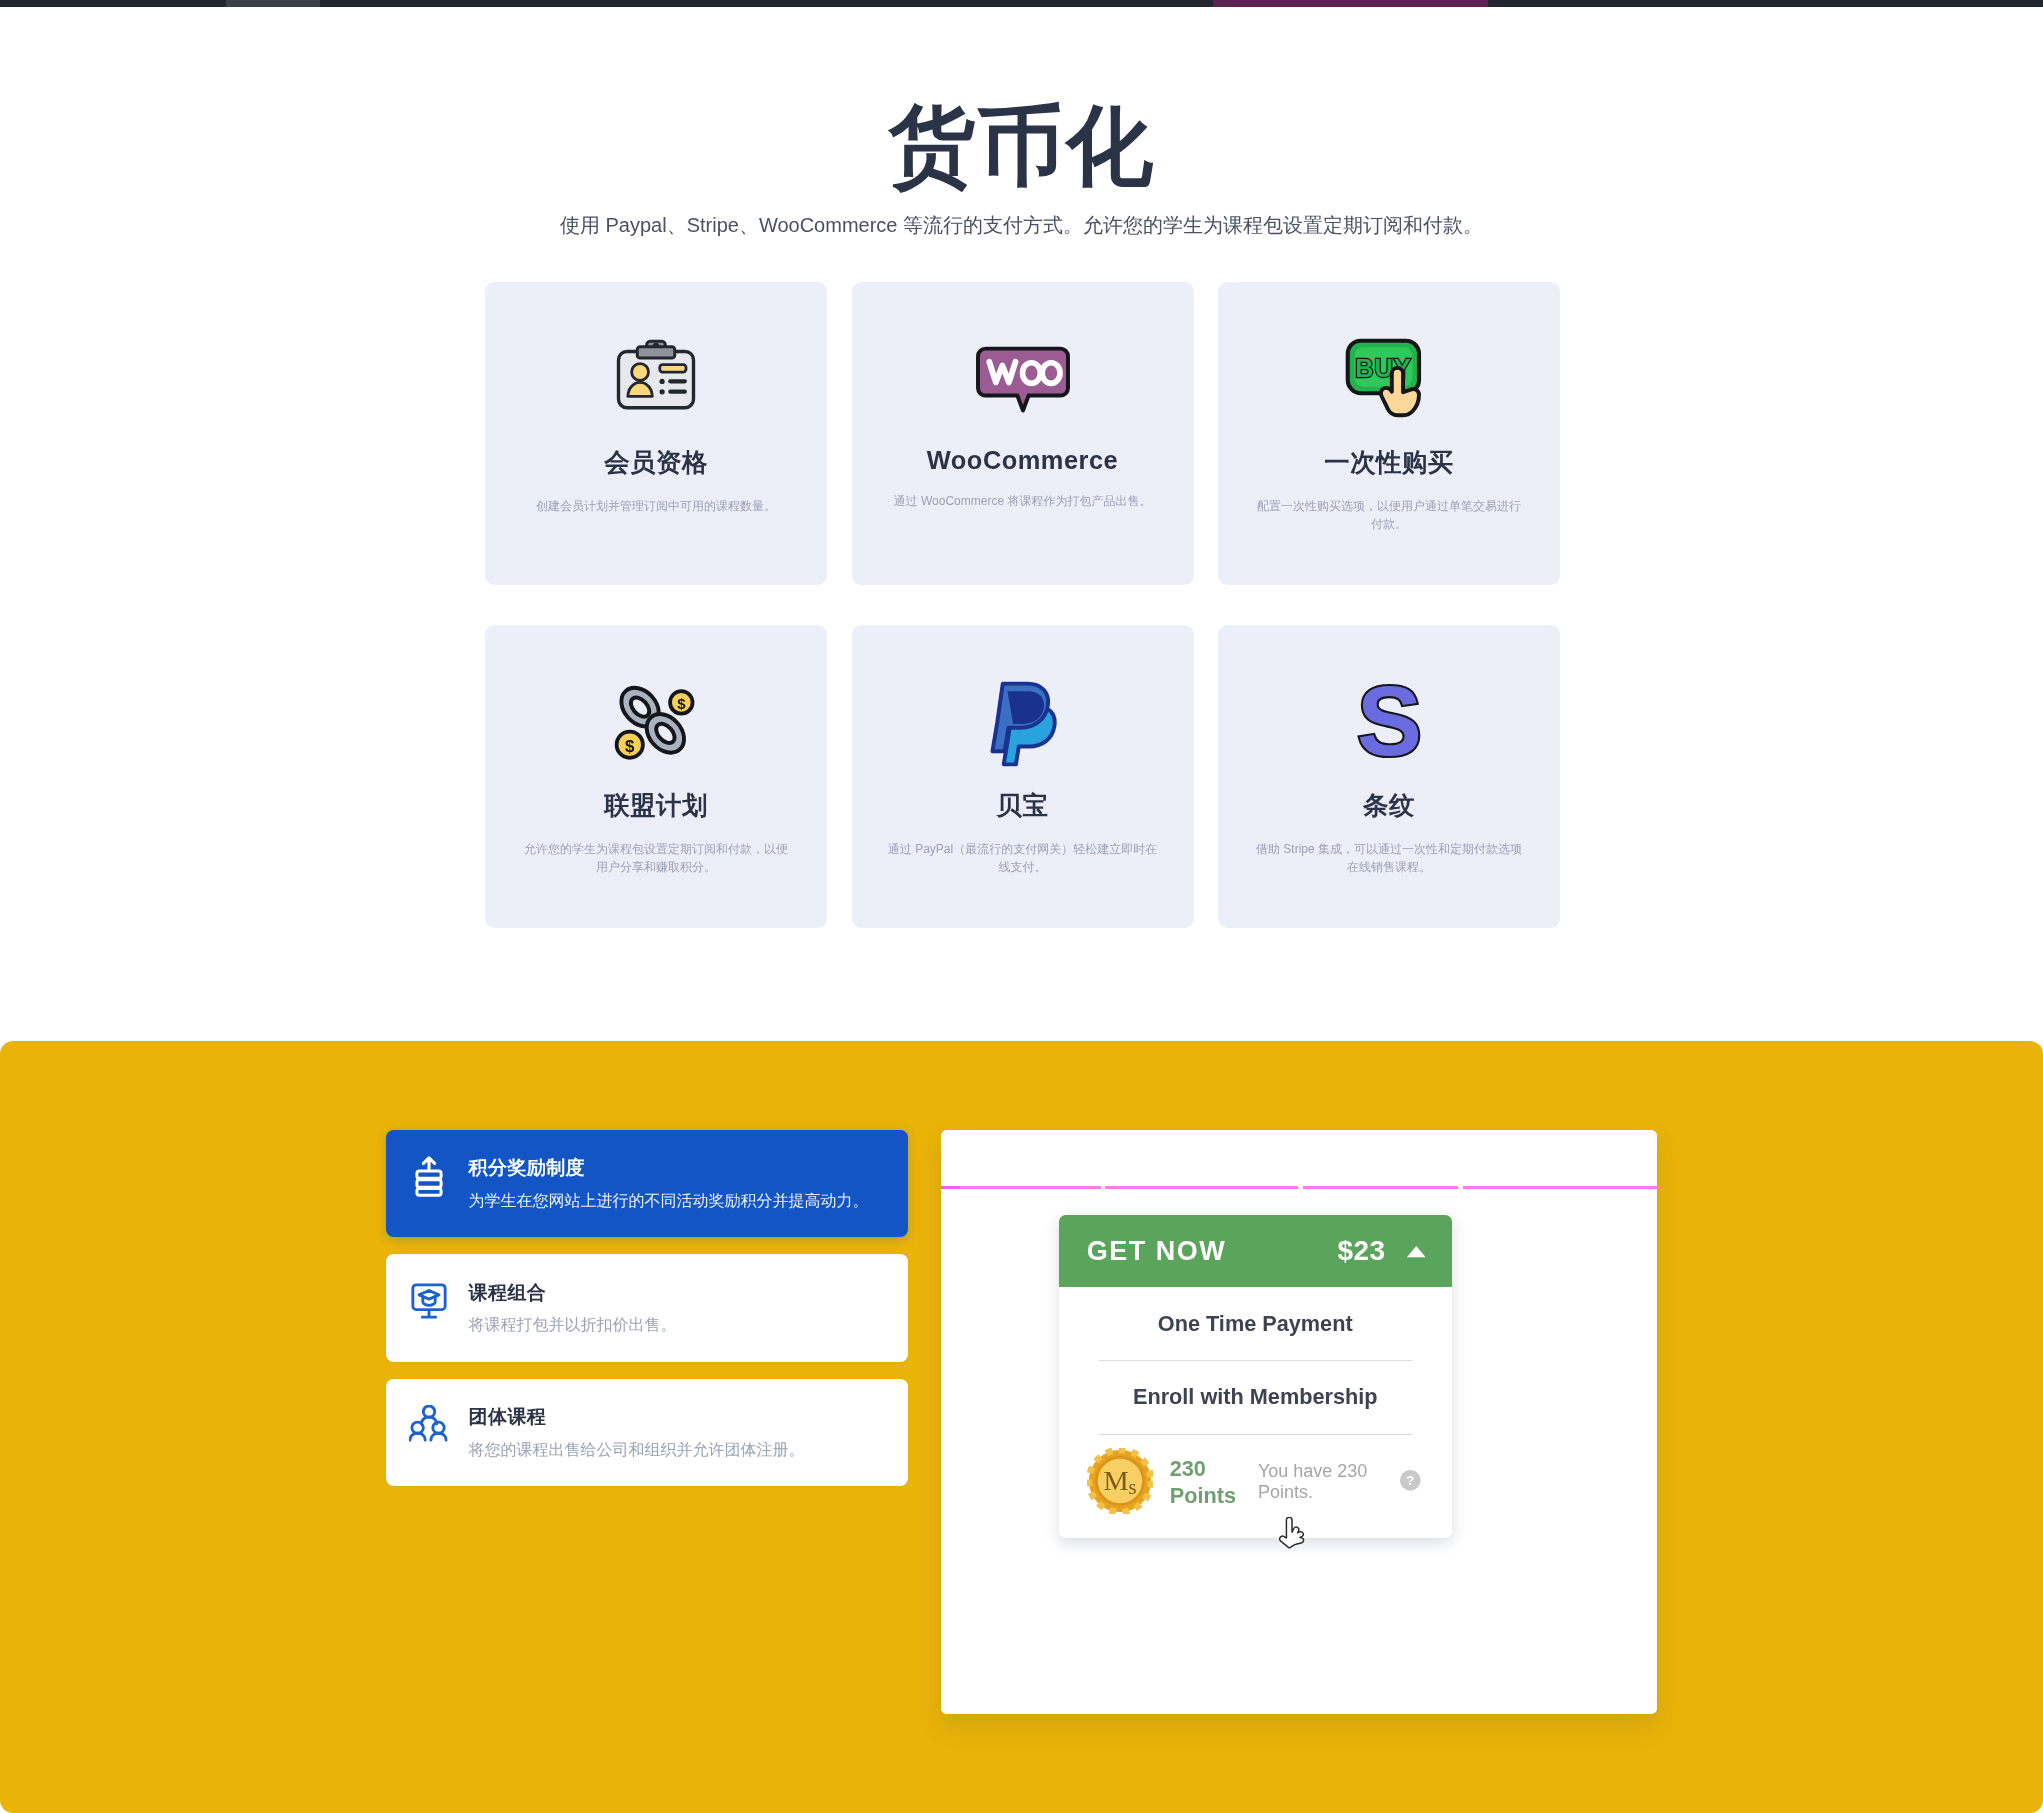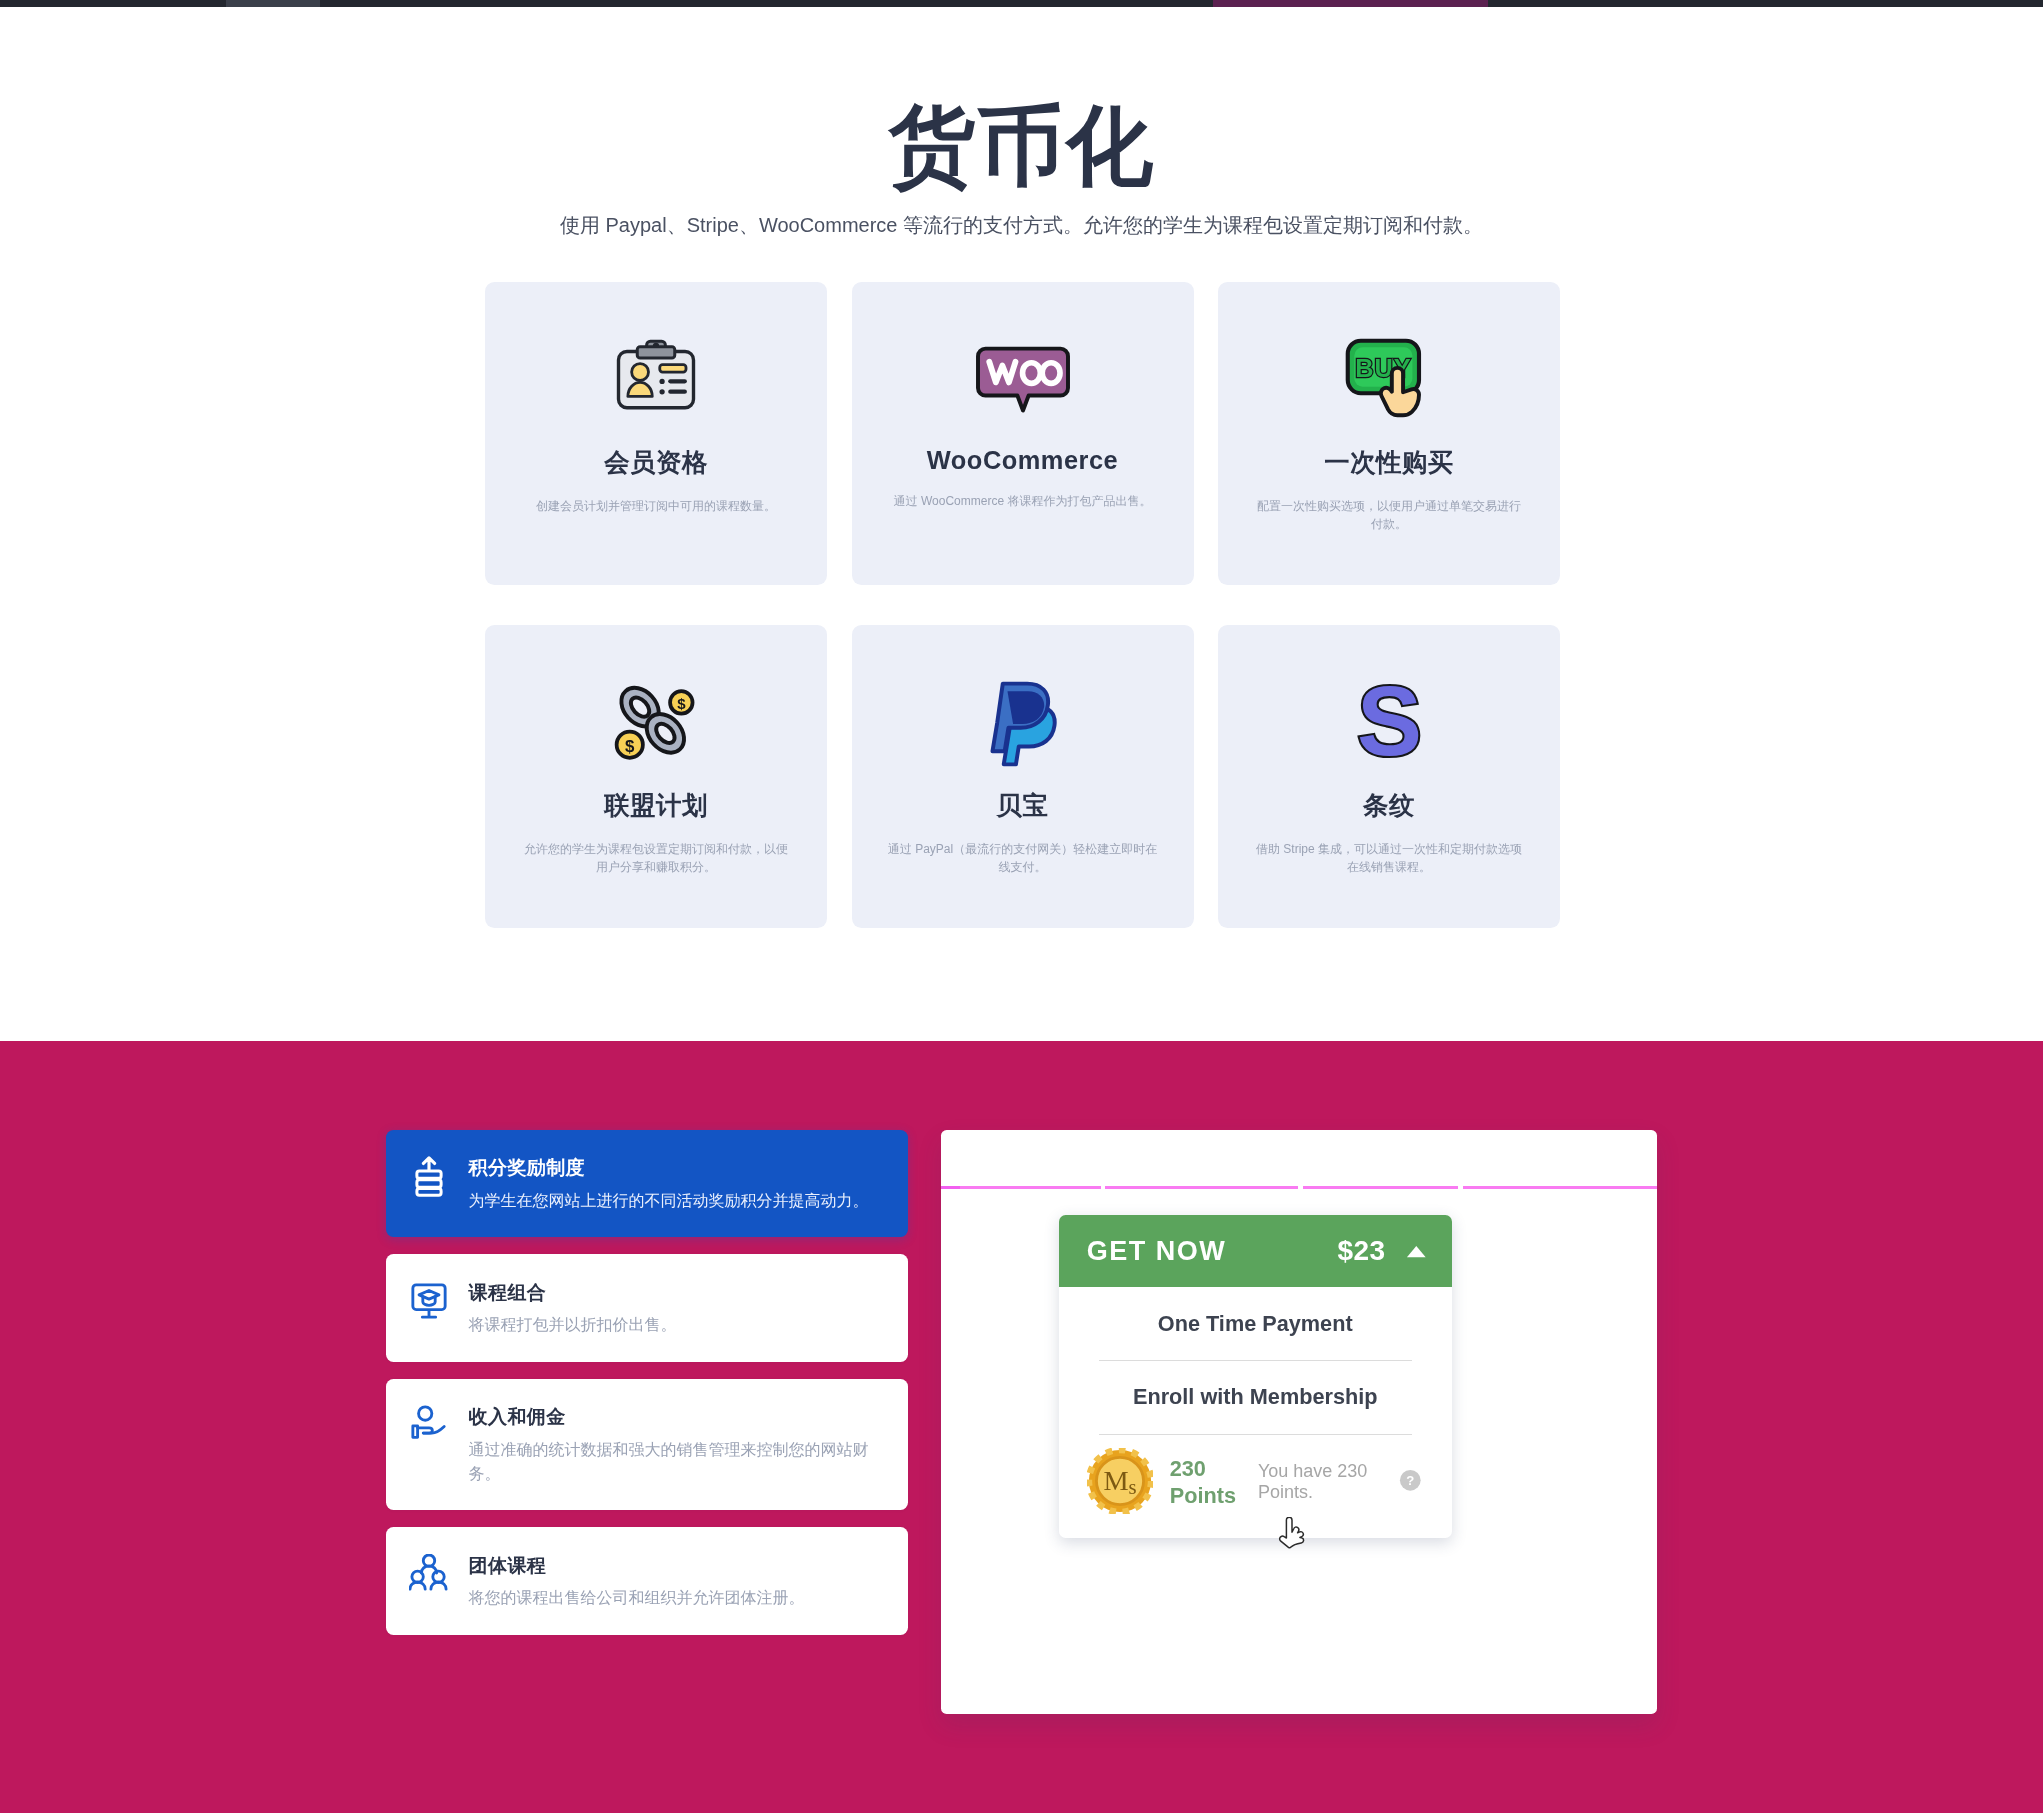--- a/index.html
+++ b/index.html
@@ -68,21 +68,22 @@
   }
   .fcard-desc {
     font-size: 12px; line-height: 1.55; color: #9aa2b4;
     text-align: center;
   }
 
   
   .lower {
     position: absolute; top: 1041px; left: 0;
     width: 2043px; height: 772px;
-    background: #be185d;
+    background: #eab308;
+    border-radius: 13px;
   }
   .lower-inner {
     position: absolute; top: 89px; left: 386px; width: 1271px;
     display: flex; gap: 33px;
   }
 
   
   .acc { width: 523px; display: flex; flex-direction: column; gap: 17px; }
   .acc-item {
     background: #ffffff;
@@ -276,34 +277,20 @@
               <path d="M9.5 14.5L20 10l10.5 4.5L20 19z" fill="none" stroke="#1b62cf" stroke-width="3" stroke-linejoin="round"></path>
               <path d="M13.5 16.5V22c0 2 3 3.6 6.5 3.6s6.5-1.6 6.5-3.6v-5.5" fill="none" stroke="#1b62cf" stroke-width="3" stroke-linecap="round"></path>
             </svg>
           </span>
           <div class="acc-body">
             <div class="acc-title">课程组合</div>
             <div class="acc-desc">将课程打包并以折扣价出售。</div>
           </div>
         </div>
 
-        <div class="acc-item">
-          <span class="acc-ico">
-            <svg width="40" height="38" viewBox="0 0 42 40">
-              <circle cx="17" cy="9" r="7" fill="none" stroke="#1b62cf" stroke-width="3"></circle>
-              <path d="M4 22h5v12H4z" fill="none" stroke="#1b62cf" stroke-width="3" stroke-linejoin="round"></path>
-              <path d="M9 24h12c2.2 0 3.5 1.2 3.5 2.8S23.2 29.6 21 29.6h-6" fill="none" stroke="#1b62cf" stroke-width="3" stroke-linecap="round" stroke-linejoin="round"></path>
-              <path d="M15 29.6h9c5 0 9-3.2 13-7" fill="none" stroke="#1b62cf" stroke-width="3" stroke-linecap="round" stroke-linejoin="round"></path>
-            </svg>
-          </span>
-          <div class="acc-body">
-            <div class="acc-title">收入和佣金</div>
-            <div class="acc-desc">通过准确的统计数据和强大的销售管理来控制您的网站财务。</div>
-          </div>
-        </div>
 
         <div class="acc-item">
           <span class="acc-ico">
             <svg width="40" height="38" viewBox="0 0 42 40">
               <circle cx="21" cy="7" r="6" fill="none" stroke="#1b62cf" stroke-width="3"></circle>
               <path d="M13 20c0-4.4 3.6-7.5 8-7.5s8 3.1 8 7.5" fill="none" stroke="#1b62cf" stroke-width="3" stroke-linecap="round"></path>
               <circle cx="9" cy="24" r="6" fill="none" stroke="#1b62cf" stroke-width="3"></circle>
               <path d="M1 37c0-4.4 3.6-7.5 8-7.5s8 3.1 8 7.5" fill="none" stroke="#1b62cf" stroke-width="3" stroke-linecap="round"></path>
               <circle cx="31" cy="24" r="6" fill="none" stroke="#1b62cf" stroke-width="3"></circle>
               <path d="M23 37c0-4.4 3.6-7.5 8-7.5s8 3.1 8 7.5" fill="none" stroke="#1b62cf" stroke-width="3" stroke-linecap="round"></path>

